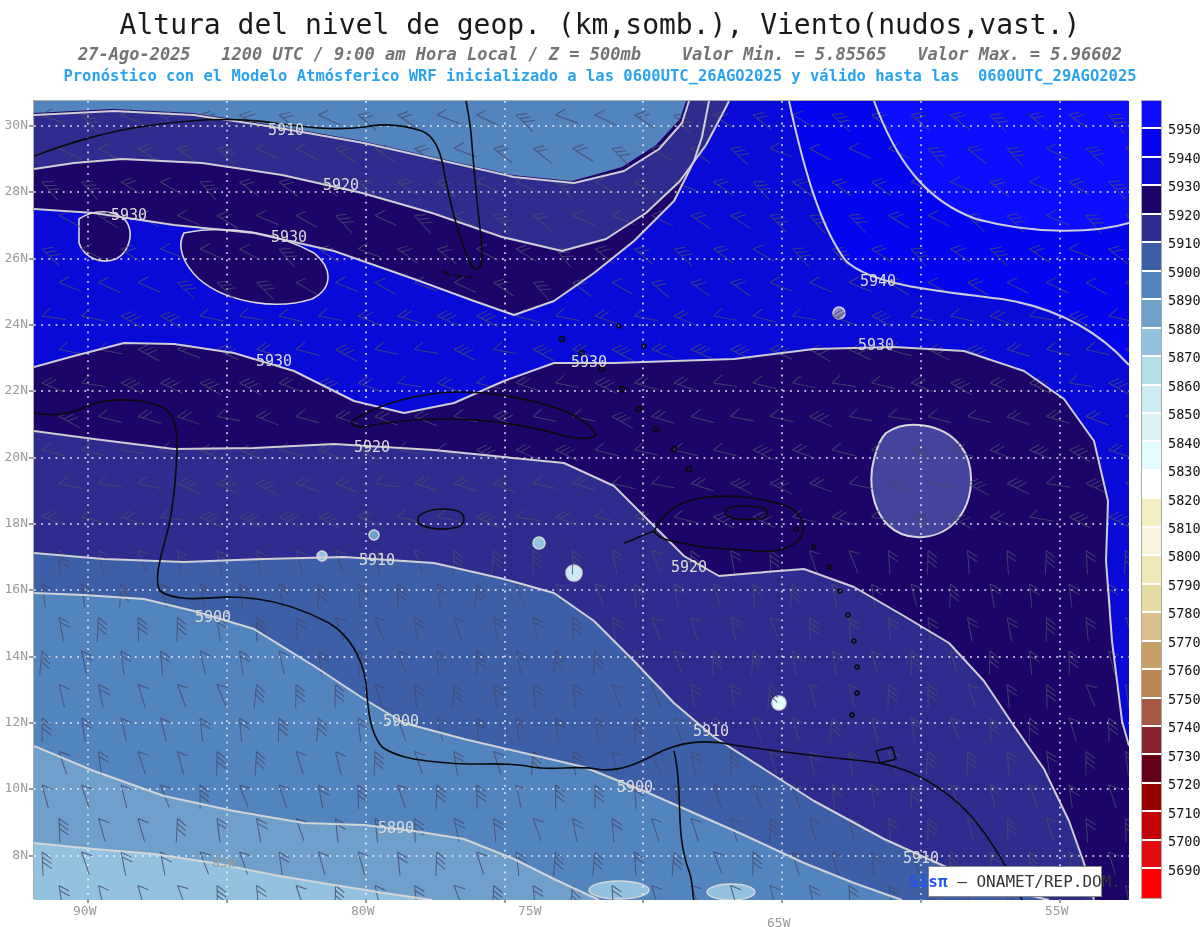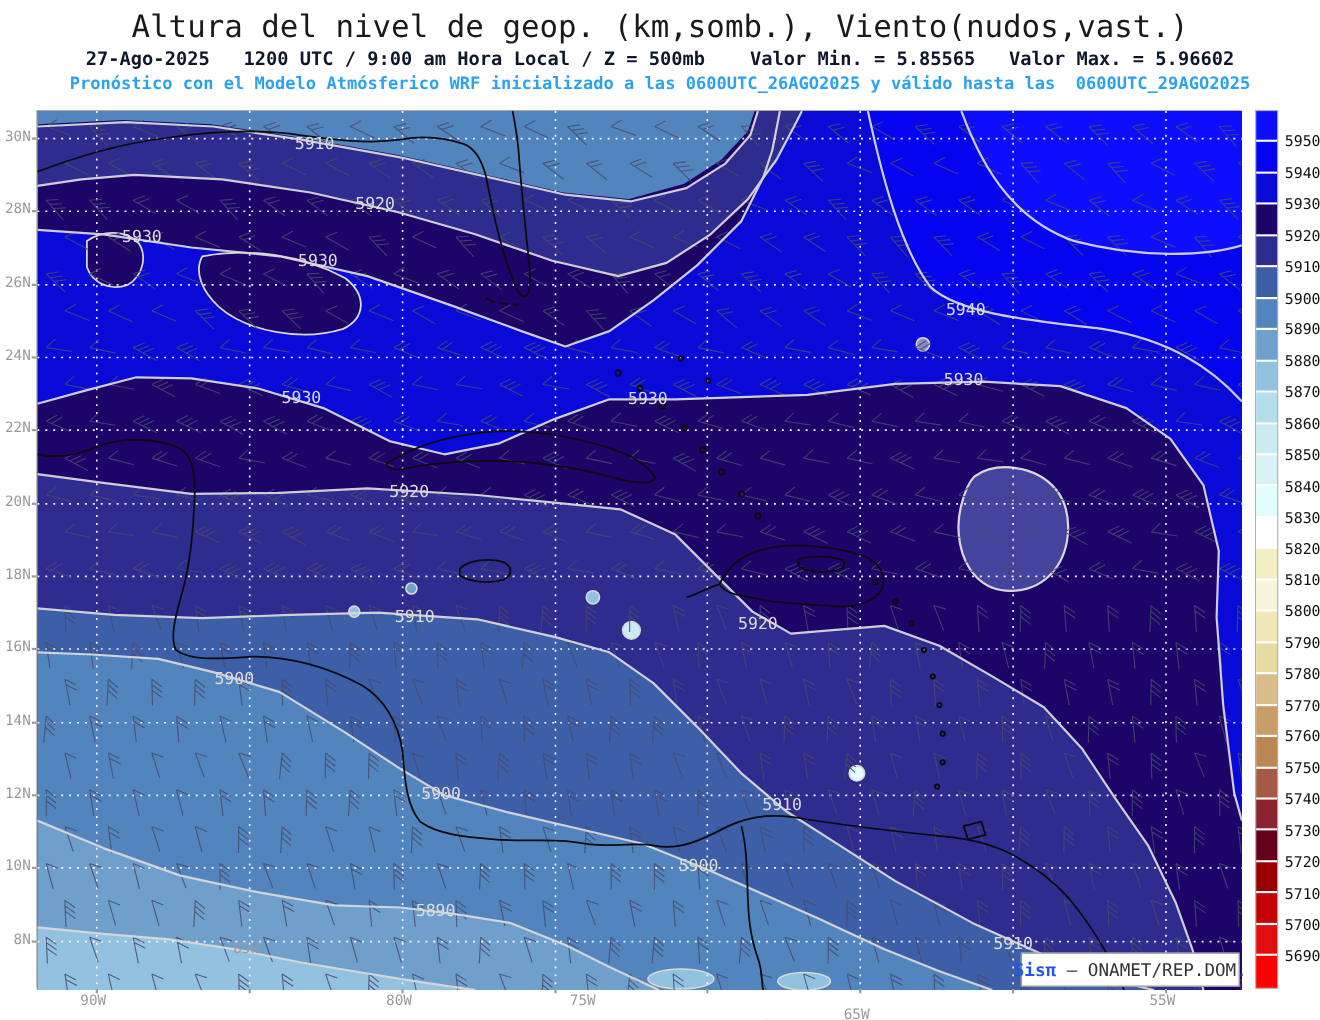--- a/index.html
+++ b/index.html
@@ -10,32 +10,32 @@
   .hdr-2{top:44px;font-size:17px;font-weight:bold;color:#2b2be8;}
   .hdr-3{top:67px;font-size:15.5px;font-weight:bold;color:#2aa2ee;}
   .plot{position:absolute;left:33px;top:100px;width:1095px;height:799px;border:1px solid #aaa;box-sizing:border-box;}
   .plot svg{position:absolute;left:0;top:0;}
   .ax{position:absolute;color:#9a9a9a;font-size:13px;white-space:nowrap;}
   .ax-lat{width:30px;text-align:right;}
   .tick{position:absolute;background:#9a9a9a;}
   .cbar{position:absolute;left:1141px;top:100px;width:21px;height:799px;border:1px solid #aaa;box-sizing:border-box;background:#fff;}
   .cb-seg{width:100%;box-sizing:border-box;border-bottom:2px solid #ffffff;}
   .cb-lab{position:absolute;left:1168px;width:46px;font-size:13.5px;color:#111;}
-  .brand{position:absolute;left:928px;top:866px;width:199px;height:31px;background:#fff;border:1px solid #888;
+  .brand{position:absolute;left:928px;top:866px;width:174px;height:31px;background:#fff;border:1px solid #888;
          box-sizing:border-box;display:flex;align-items:center;justify-content:center;font-size:16px;white-space:pre;}
   .brand .b1{color:#2255ee;font-weight:bold;}
   .brand .b2{color:#333;}
 </style>
 </head>
 <body>
 
 <div class="page">
 
   <div class="hdr hdr-title" style="color: rgb(26, 26, 26); text-align: center;">Altura del nivel de geop. (km,somb.), Viento(nudos,vast.)</div>
-  <div class="hdr hdr-2" style="color: #0f172a;">27-Ago-2025   1200 UTC / 9:00 am Hora Local / Z = 500mb    Valor Min. = 5.85565   Valor Max. = 5.96602</div>
+  <div class="hdr hdr-2" style="color: #737373; font-style: italic;">27-Ago-2025   1200 UTC / 9:00 am Hora Local / Z = 500mb    Valor Min. = 5.85565   Valor Max. = 5.96602</div>
   <div class="hdr hdr-3" style="color: rgb(42, 162, 238);">Pronóstico con el Modelo Atmósferico WRF inicializado a las 0600UTC_26AGO2025 y válido hasta las  0600UTC_29AGO2025</div>
 
   <div class="plot">
     <svg id="mapsvg" width="1095" height="799" viewBox="0 0 1095 799">
 
       <g id="bands">
         <rect x="0" y="0" width="1095" height="799" fill="#1c0468"></rect>
         <path fill="#0909d8" d="M0,108 L60,112 L140,124 L220,132 L300,150 L380,178 L440,200 L480,214 L520,200 L560,172 L600,140 L640,100 L660,60 L668,36 L675,0 L1095,0 L1095,645 L1088,620 L1078,540 L1072,460 L1074,400 L1060,340 L1030,298 L990,270 L930,250 L860,246 L780,248 L700,258 L640,260 L580,262 L520,262 L470,280 L420,302 L370,312 L320,300 L260,270 L200,252 L140,243 L90,242 L40,255 L0,266 Z"></path>
         <path fill="#0404ee" d="M755,0 C768,60 785,125 812,160 C838,184 900,190 968,198 C1030,208 1068,234 1095,264 L1095,0 Z"></path>
         <path fill="#0d0dff" d="M840,0 C862,60 892,100 942,118 C1002,134 1062,132 1095,122 L1095,0 Z"></path>

